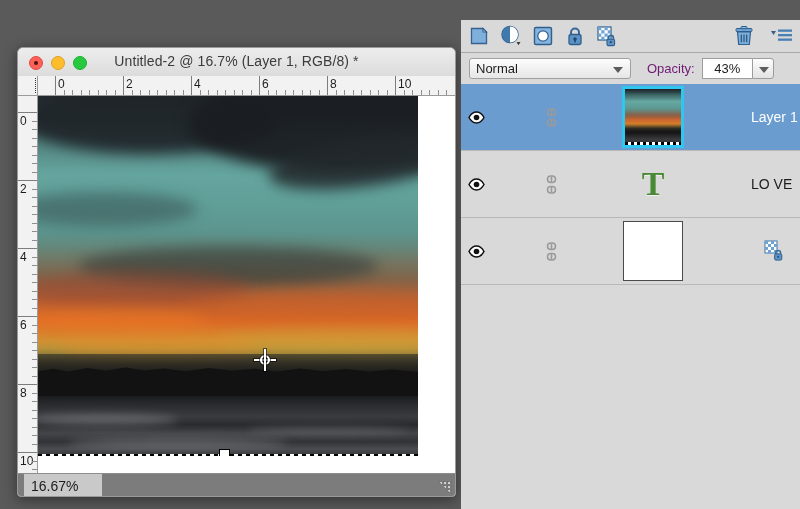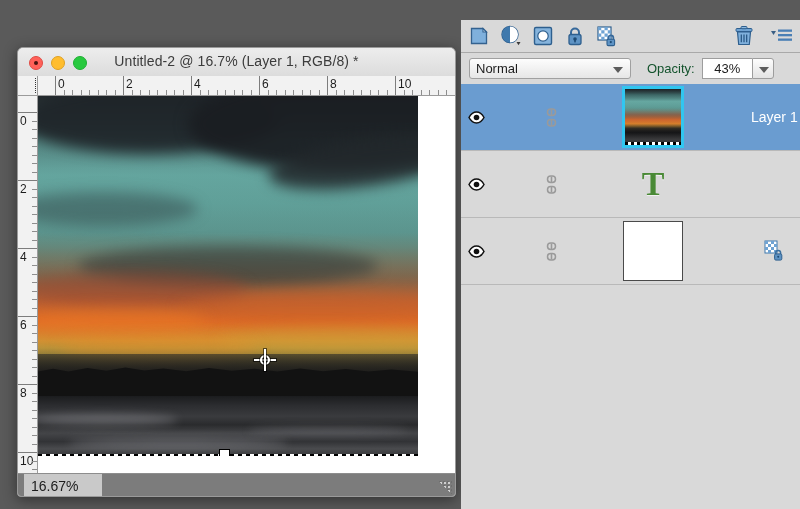--- a/index.html
+++ b/index.html
@@ -164,21 +164,21 @@
     border-bottom:1px solid #a9a9a9;display:flex;align-items:center;padding:0 8px;
   }
   .blend-select{
     width:162px;height:21px;box-sizing:border-box;
     background:linear-gradient(#fdfdfd,#e6e6e6);
     border:1px solid #a0a0a0;border-radius:3px;
     display:flex;align-items:center;padding:0 6px;position:relative;
     font-size:13px;color:#1c1c1c;
   }
   .blend-select .arw{position:absolute;right:7px;top:8px;}
-  .opacity-label{margin-left:16px;font-size:13px;color:#14532d;}
+  .opacity-label{margin-left:16px;font-size:13px;color:#701a75;}
   .opacity-field{
     margin-left:7px;width:50px;height:21px;box-sizing:border-box;
     background:#fff;border:1px solid #9d9d9d;border-right:none;
     font-size:13px;color:#1c1c1c;display:flex;align-items:center;justify-content:center;
   }
   .opacity-stepper{
     width:22px;height:21px;box-sizing:border-box;
     background:linear-gradient(#fdfdfd,#e3e3e3);
     border:1px solid #9d9d9d;border-radius:0 3px 3px 0;
     position:relative;
@@ -496,20 +496,21 @@
           <div class="link-cell">
             <svg width="11" height="19" viewBox="0 0 11 19">
               <path d="M5.5 1.5v6M5.5 11.5v6" stroke="#9a9a9a" stroke-width="1.6"></path>
               <rect x="1.5" y="1" width="8" height="6.5" rx="3.2" fill="none" stroke="#9a9a9a" stroke-width="1.5"></rect>
               <rect x="1.5" y="11.5" width="8" height="6.5" rx="3.2" fill="none" stroke="#9a9a9a" stroke-width="1.5"></rect>
             </svg>
           </div>
           <div class="thumb-cell">
             <span class="tletter">T</span>
           </div>
+          <div class="name-cell">LO VE</div>
         </div>
         <div class="layer-row">
           <div class="eye-cell">
             <svg width="17" height="13" viewBox="0 0 17 13">
               <path d="M8.5 1C4 1 1 6.5 1 6.5S4 12 8.5 12 16 6.5 16 6.5 13 1 8.5 1z" fill="#fff" stroke="#111" stroke-width="1.5"></path>
               <circle cx="8.5" cy="6.5" r="2.8" fill="#111"></circle>
             </svg>
           </div>
           <div class="link-cell">
             <svg width="11" height="19" viewBox="0 0 11 19">

